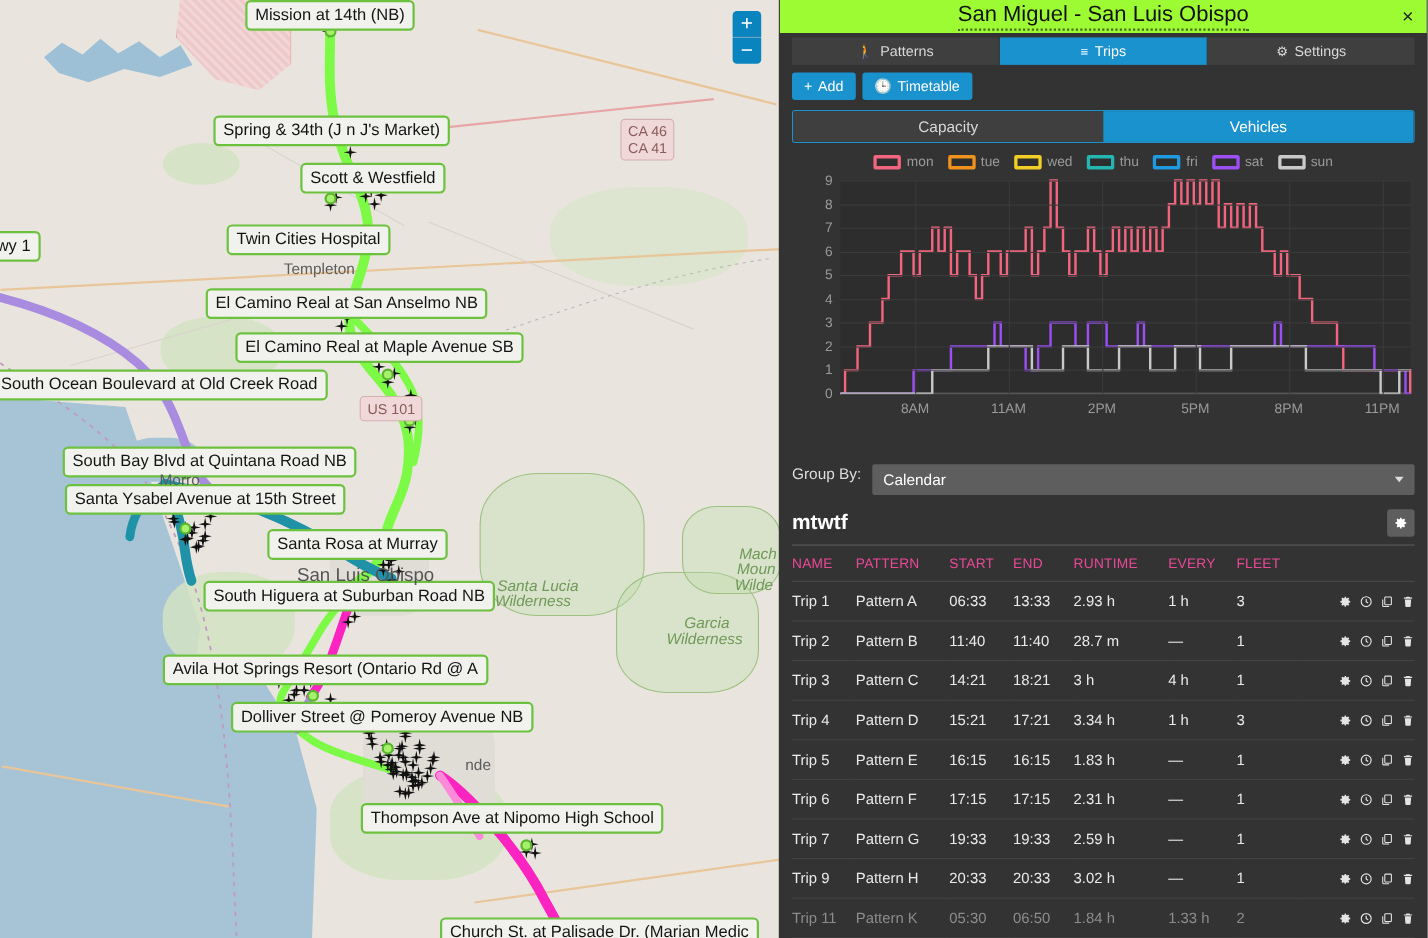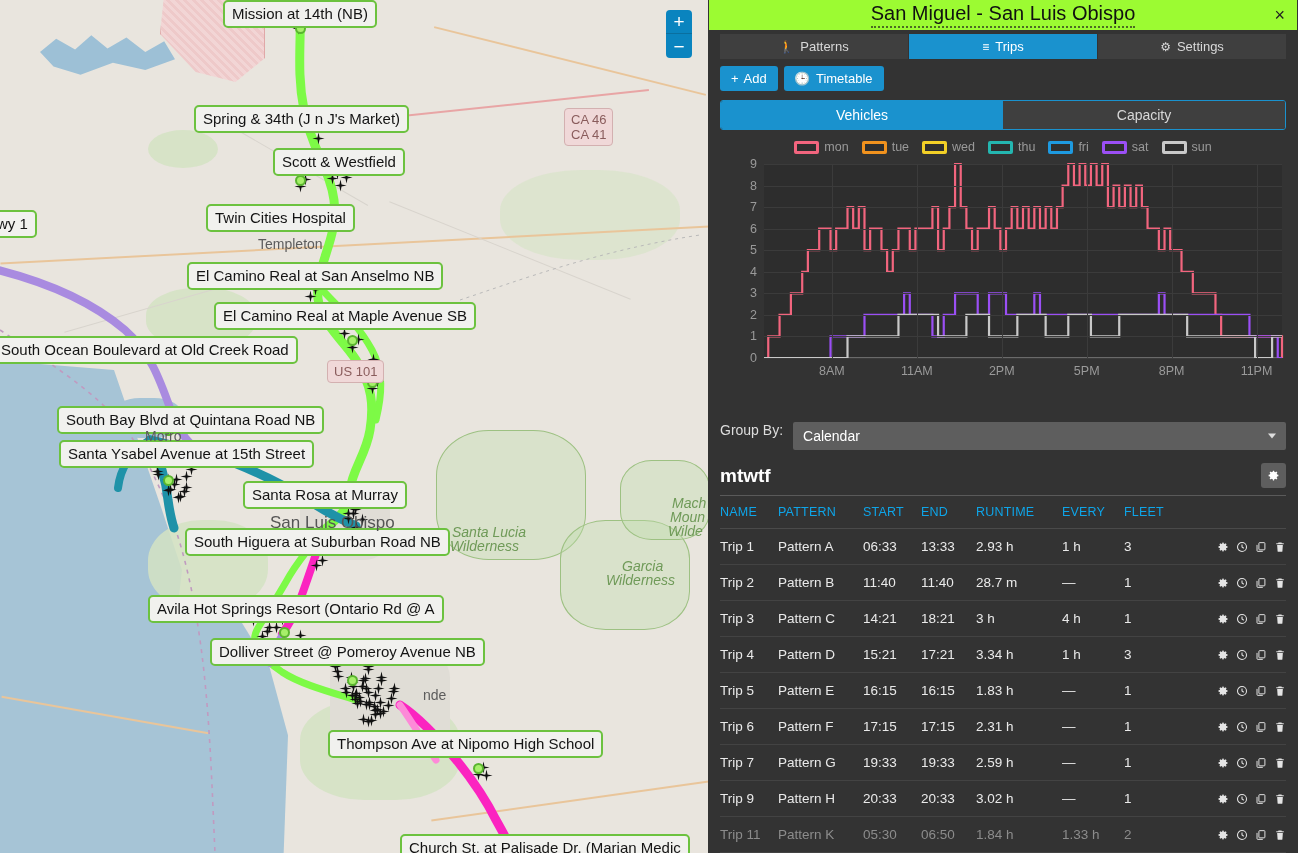--- a/index.html
+++ b/index.html
@@ -146,21 +146,21 @@
                 border-top:5px solid #ddd; }
 
   .grphdr { display:flex; align-items:center; justify-content:space-between;
             margin-top:13px; padding-bottom:7px; border-bottom:1px solid #5a5a5a; }
   .grphdr .gname { font-size:19px; font-weight:bold; color:#fff; }
   .gearbox { width:25px; height:25px; background:#5e5e5e; border-radius:3px;
              display:flex; align-items:center; justify-content:center; cursor:pointer; }
 
   table.trips { width:100%; border-collapse:collapse; }
   table.trips th {
-    text-align:left; font-size:12.5px; color:#0ea5e9; font-weight:normal;
+    text-align:left; font-size:12.5px; color:#ec4899; font-weight:normal;
     padding:9px 0 9px 0; border-bottom:1px solid #4a4a4a; letter-spacing:.2px;
   }
   table.trips td {
     font-size:13.5px; color:#eaeaea; padding:10px 0;
     border-bottom:1px solid #434343; white-space:nowrap;
   }
   table.trips tr.faded td { color:#8c8c8c; }
   .c-name { width:58px; } .c-pat { width:85px; } .c-start { width:58px; }
   .c-end { width:55px; } .c-run { width:86px; } .c-every { width:62px; }
   .c-fleet { width:55px; } .c-act { text-align:right; }
@@ -831,22 +831,22 @@
           <span>+</span>
           <span>Add</span>
         </button>
         <button class="btn">
           <span>🕒</span>
           <span>Timetable</span>
         </button>
       </div>
 
       <div class="segwrap">
+        <div class="seg">Capacity</div>
         <div class="seg active">Vehicles</div>
-        <div class="seg">Capacity</div>
       </div>
 
       <div class="chartbox">
         <div class="legend" id="legend">
             <div class="li">
               <span class="sw" style="border-color: rgb(242, 101, 126);"></span>
               <span>mon</span>
             </div>
             <div class="li">
               <span class="sw" style="border-color: rgb(240, 146, 30);"></span>

